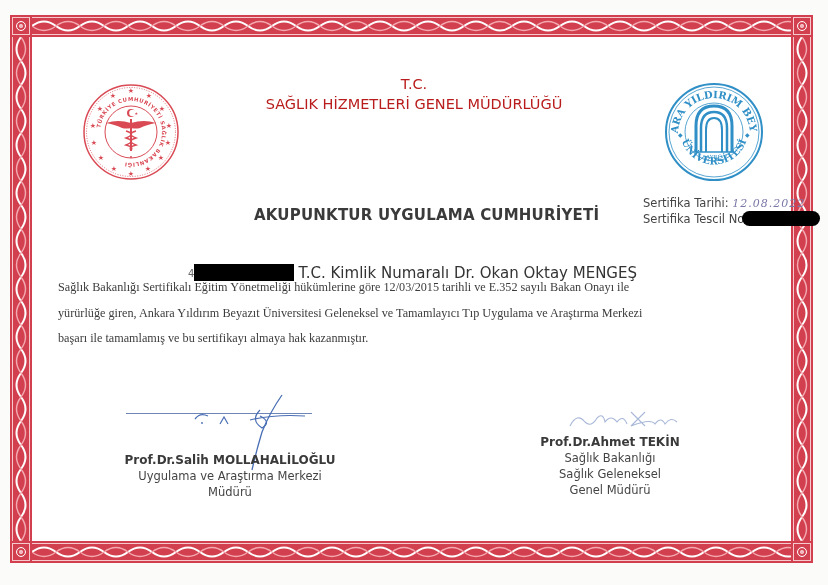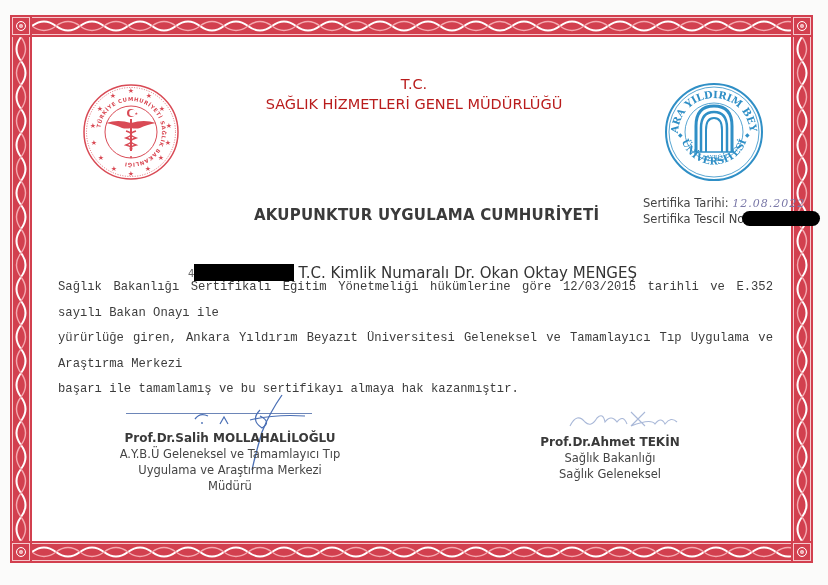--- a/index.html
+++ b/index.html
@@ -50,28 +50,28 @@
   .meta { position: absolute; left: 627px; top: 196px; font-size: 11.5px; line-height: 15px; color: #444; margin-left: 16px; }
   .meta .hand { font-family: "DejaVu Serif", serif; font-style: italic; color: #7a78a8; font-size: 11px; letter-spacing: 1px; }
   .redact-pill { display: inline-block; width: 78px; height: 15px; background: #000; border-radius: 8px; vertical-align: -3px; margin-left: -2px; }
 
   .idline { position: absolute; left: 188px; top: 240px; font-size: 15px; color: #333; margin-top: 24px; }
   .idline .digit { font-size: 10px; color: #666; vertical-align: 1px; }
   .redact-bar { display: inline-block; width: 100px; height: 17px; background: #000; vertical-align: -3px; margin-right: 4px; }
 
   .body-text {
     position: absolute; left: 58px; top: 275px; width: 715px;
-    font-family: Liberation Mono, monospace; font-size: 12.2px; line-height: 25.5px;
+    font-family: Liberation Serif, serif; font-size: 12.2px; line-height: 25.5px;
     color: #3c3c3c; text-align: justify;
   }
   .body-text p { margin: 0; }
 
   .sig { position: absolute; text-align: center; font-size: 11.5px; line-height: 16px; color: #444; }
   .sig .name { font-weight: bold; font-size: 12px; color: #3a3a3a; }
-  .sig-left { left: 100px; top: 430px; width: 260px; }
+  .sig-left { left: 100px; top: 452px; width: 260px; }
   .sig-right { left: 520px; top: 434px; width: 180px; }
   .sig-line { position: absolute; left: 126px; top: 413px; width: 186px; height: 0; border-top: 1.3px solid #6d86b8; }
   .scrawl-left { position: absolute; left: 190px; top: 392px; width: 120px; height: 80px; }
   .scrawl-right { position: absolute; left: 565px; top: 404px; width: 115px; height: 30px; }
 </style>
 </head>
 <body>
 
 <div class="frame">
   <div class="inner-edge"></div>
@@ -212,25 +212,25 @@
 <svg class="scrawl-left" viewBox="0 0 120 80">
   <path d="M5 27 Q10 20 18 24" fill="none" stroke="#4a6fb5" stroke-width="1.3"></path>
   <circle cx="12" cy="31" r="0.9" fill="#4a6fb5"></circle>
   <path d="M30 32 L34 25 L38 32" fill="none" stroke="#4a6fb5" stroke-width="1.2"></path>
   <path d="M92 3 Q80 20 72 40 Q66 60 62 78" fill="none" stroke="#4a6fb5" stroke-width="1.3"></path>
   <path d="M70 18 Q60 28 72 36 Q82 30 70 24" fill="none" stroke="#4a6fb5" stroke-width="1.2"></path>
   <path d="M60 28 Q85 22 115 24" fill="none" stroke="#4a6fb5" stroke-width="1.2"></path>
 </svg>
 <div class="sig sig-left">
   <div class="name">Prof.Dr.Salih MOLLAHALİLOĞLU</div>
-  <div>A.Y.B.Ü Geleneksel ve Tamamlayıcı Tıp</div>
   <div>Uygulama ve Araştırma Merkezi</div>
   <div>Müdürü</div>
 </div>
 
 <svg class="scrawl-right" viewBox="0 0 115 30">
   <path d="M5 22 Q12 8 20 18 Q26 24 32 14 Q38 8 40 18 Q46 10 52 18 Q58 10 62 20 M66 8 L80 22 M80 8 L66 22 Q86 14 90 20 Q96 12 100 20 Q106 12 112 18" fill="none" stroke="#a9b8d8" stroke-width="1.1"></path>
 </svg>
 <div class="sig sig-right">
   <div class="name">Prof.Dr.Ahmet TEKİN</div>
   <div>Sağlık Bakanlığı</div>
   <div>Sağlık Geleneksel</div>
+  <div>Genel Müdürü</div>
 </div>
 
 </body></html>

